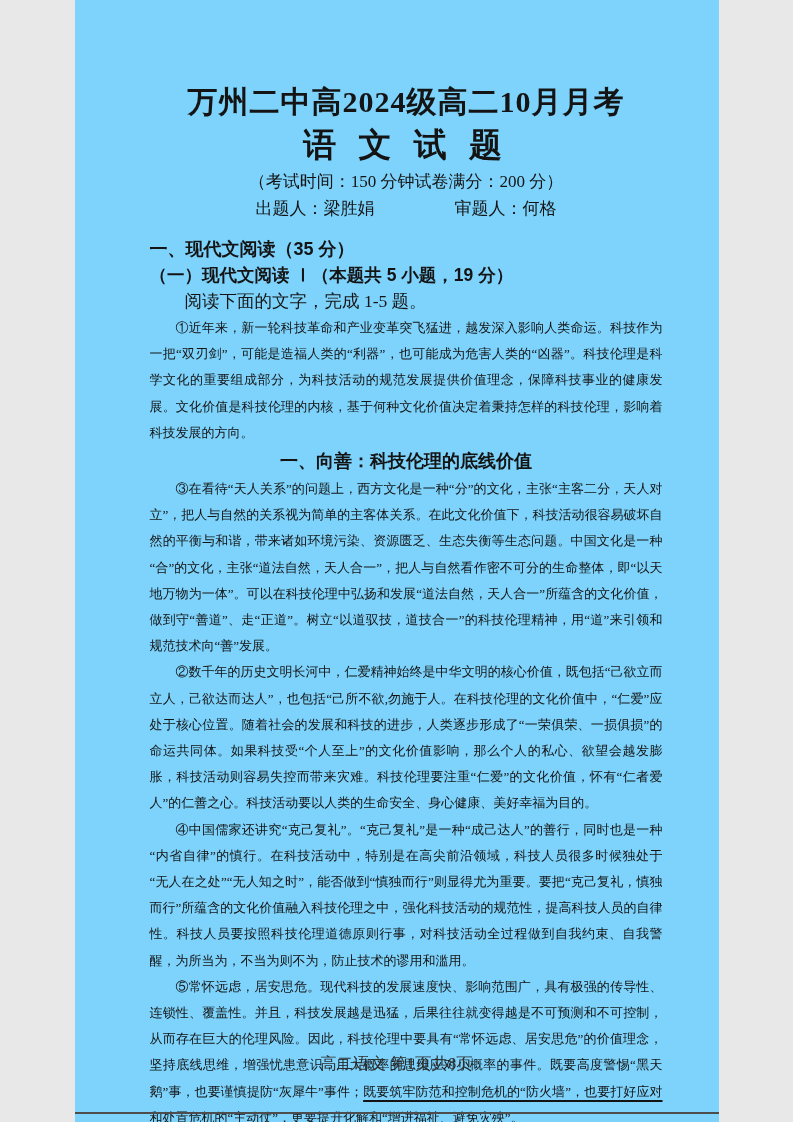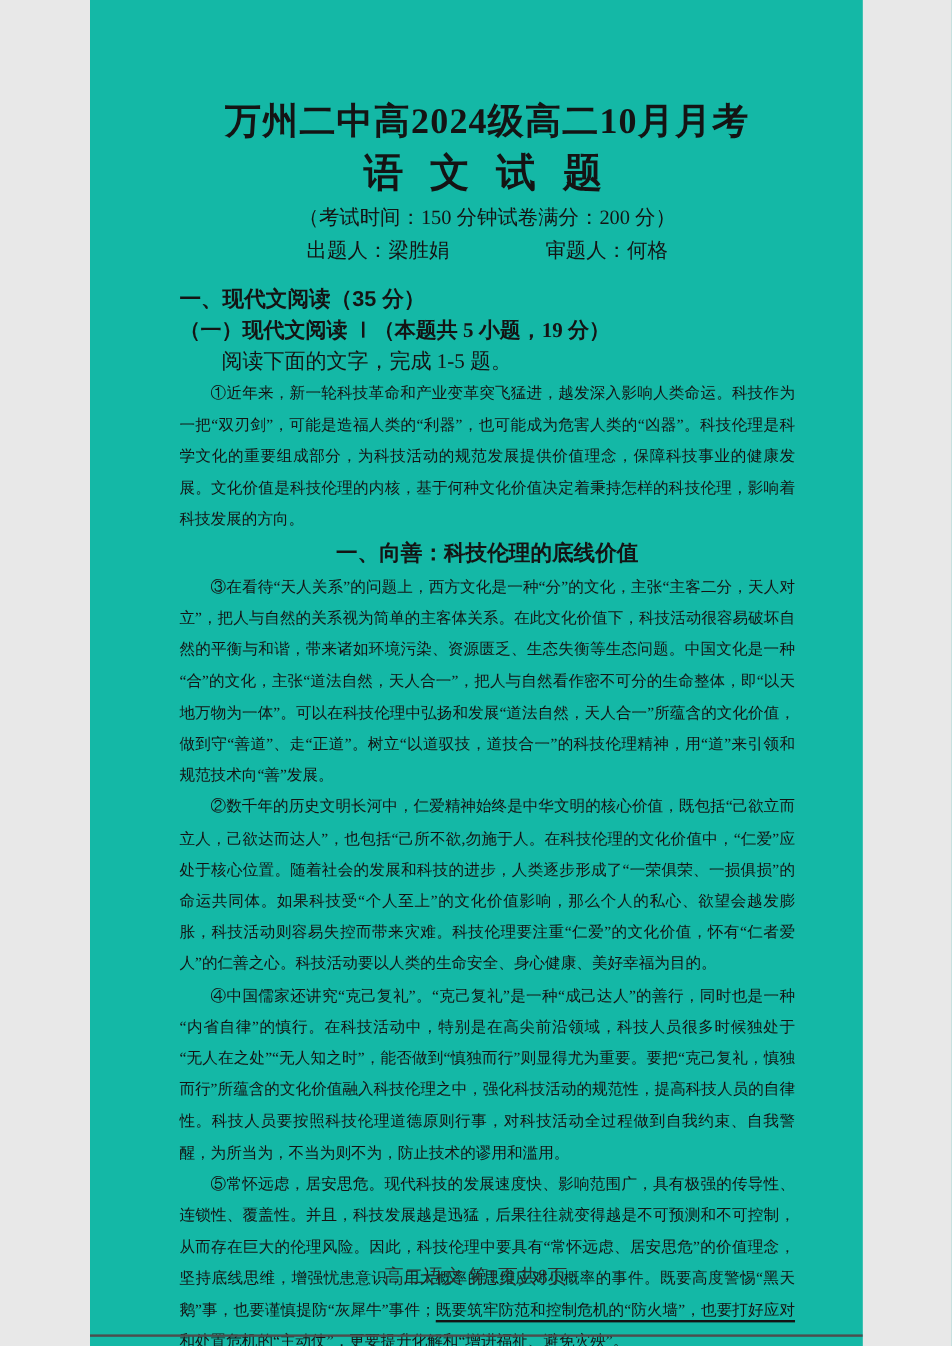--- a/index.html
+++ b/index.html
@@ -1,20 +1,20 @@
 <!DOCTYPE html>
 <html lang="zh"><head>
 <meta charset="utf-8">
 <style>
   html,body { margin:0; padding:0; background:#e8e8e8; }
   .page {
     position:relative;
     width:644px; height:1122px;
     margin:0 auto;
-    background:#14b8a6;
+    background:#7dd3fc;
     color:#141414;
     font-family:"Liberation Serif", serif;
     overflow:hidden;
   }
   .content {
     position:absolute;
     left:75px; right:56px; top:82px;
   }
   .exam-title {
     text-align:center;
@@ -40,21 +40,21 @@
   }
   .authors-line { gap:80px; }
   .sec-heading {
     font-family:"Liberation Sans", sans-serif;
     font-size:18px;
     font-weight:bold;
     line-height:26px;
     margin:14px 0 0 0;
   }
   .subsec-heading {
-    font-family:Liberation Serif, serif;
+    font-family:Liberation Sans, sans-serif;
     font-size:17.5px;
     font-weight:bold;
     line-height:26px;
     margin:0;
   }
   .instruction {
     font-size:17.5px;
     line-height:27px;
     text-indent:2em;
     margin:0;

